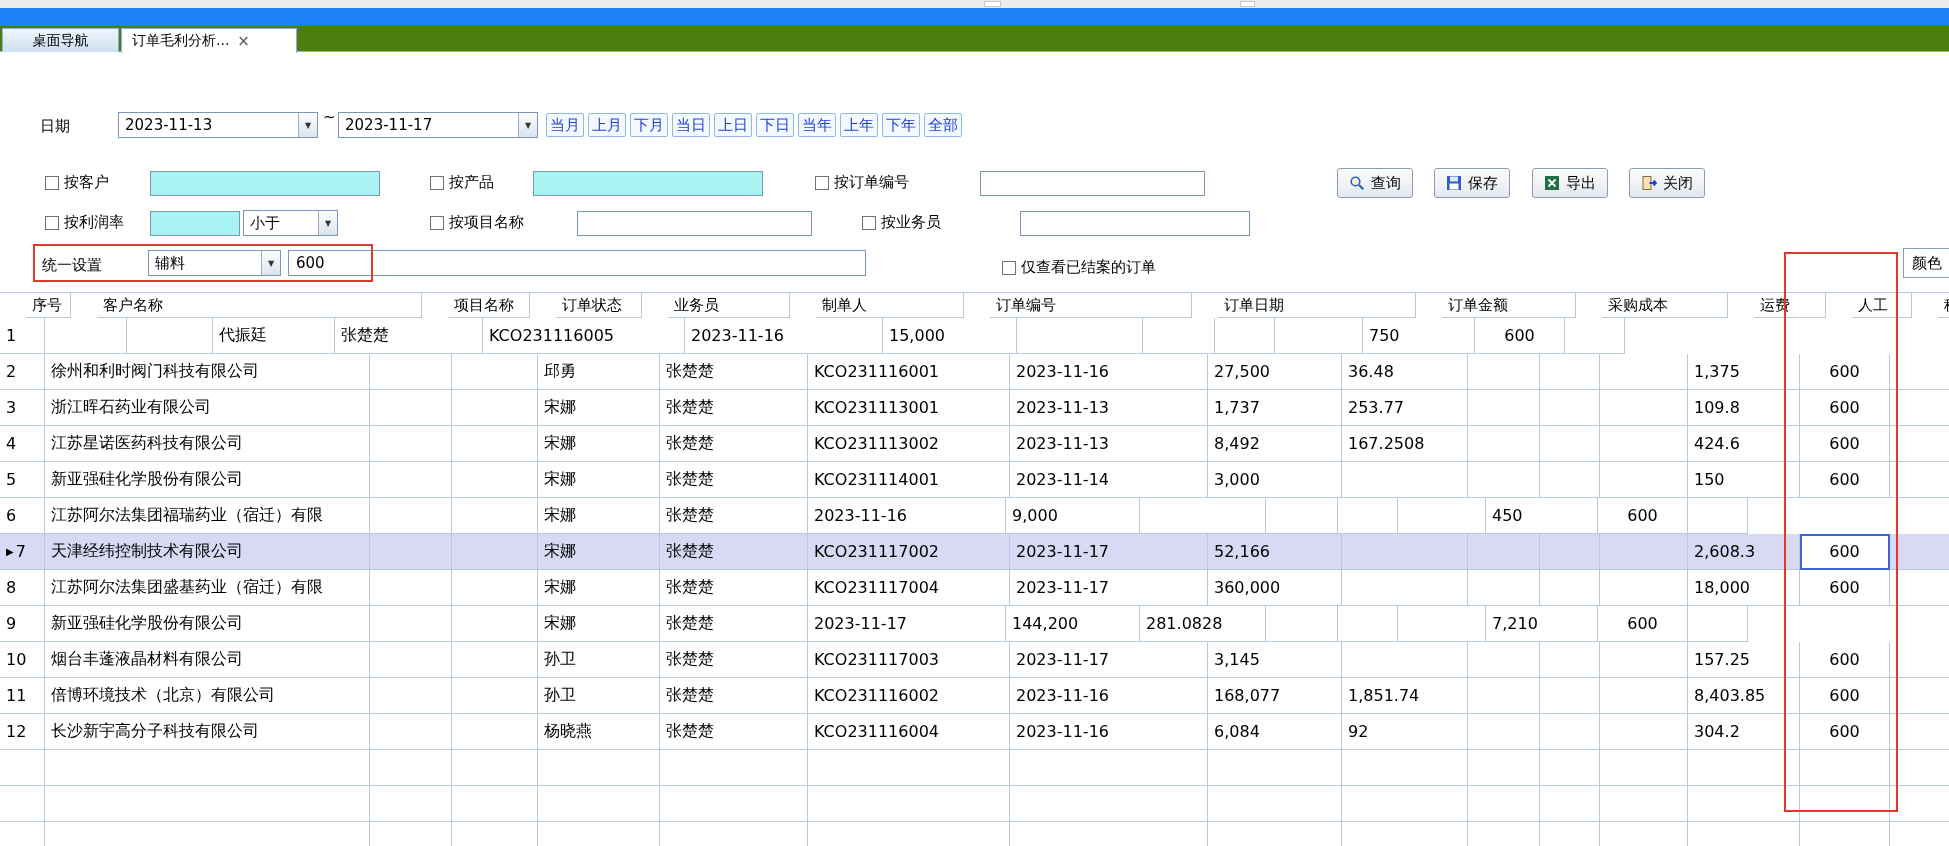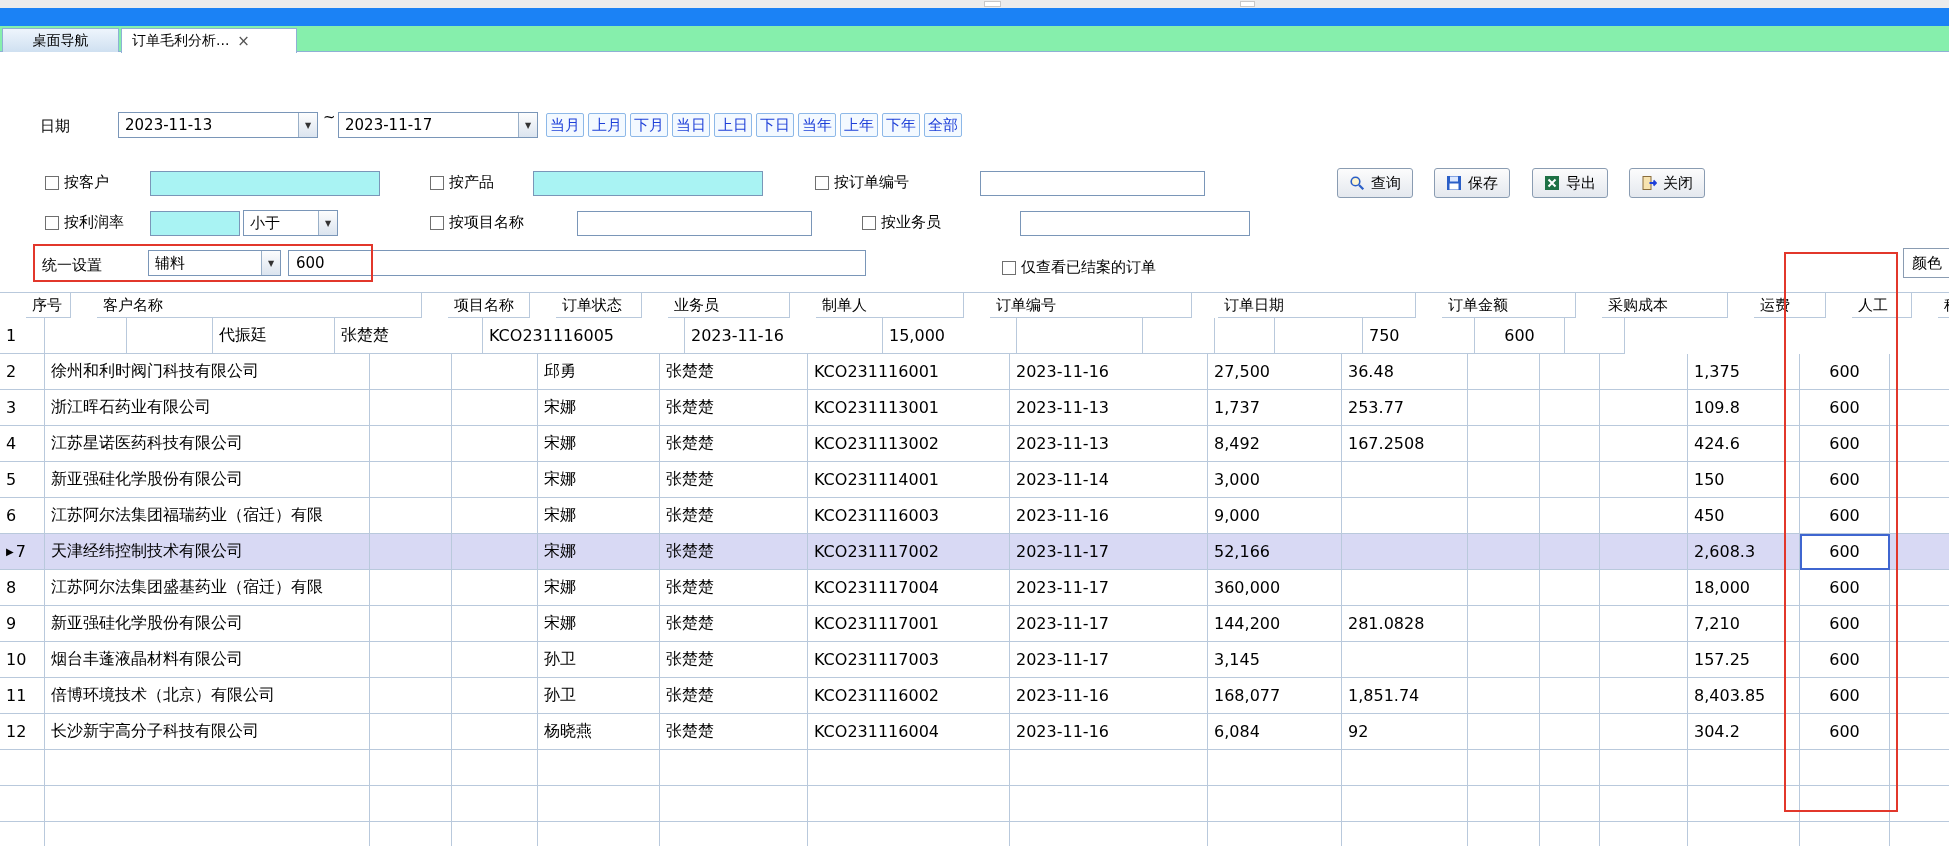--- a/index.html
+++ b/index.html
@@ -7,21 +7,21 @@
   .screen { position:relative; width:1949px; height:846px; background:#fff; overflow:hidden; }
 
   
   .topstrip { position:absolute; left:0; top:0; width:1949px; height:8px; background:#ececec; }
   .artifact { position:absolute; top:1px; height:6px; background:#ffffff; border:1px solid #c8c8c8; }
   .a1 { left:984px; width:17px; }
   .a2 { left:1240px; width:15px; }
 
   .titlebar { position:absolute; left:0; top:8px; width:1949px; height:18px; background:#1b82f5; }
 
-  .tabbar { position:absolute; left:0; top:26px; width:1949px; height:26px; background:#86efac; border-bottom:1px solid #8fb0d5; }
+  .tabbar { position:absolute; left:0; top:26px; width:1949px; height:26px; background:#4d7c0f; border-bottom:1px solid #8fb0d5; }
   .tab { position:absolute; top:2px; height:24px; display:flex; align-items:center; gap:8px; padding:0 10px; font-size:14px; color:#000;
          border:1px solid #8fb0d5; border-bottom:none; background:linear-gradient(#eef5fc,#cfe0f1); }
   .tab.active { background:#fff; height:25px; z-index:2; }
   .tabclose { color:#555; font-size:15px; line-height:1; cursor:pointer; }
 
   .lbl { position:absolute; font-size:15px; color:#000; white-space:nowrap; }
 
   .combo { position:absolute; border:1px solid #7a96b8; background:#fff; display:flex; align-items:stretch; }
   .combo .val { flex:1; font-size:15px; display:flex; align-items:center; padding-left:6px; overflow:hidden; white-space:nowrap; }
   .arrowbtn { width:19px; border-left:1px solid #9ab0c8; background:linear-gradient(#fdfdfd,#dbe4ef);
@@ -320,21 +320,20 @@
         </div>
         <div class="trow">
           <div class="cell" style="width: 45px;">
             <span>6</span>
           </div>
           <div class="cell" style="width: 325px;">江苏阿尔法集团福瑞药业（宿迁）有限</div>
           <div class="cell" style="width: 82px;"></div>
           <div class="cell" style="width: 86px;"></div>
           <div class="cell" style="width: 122px;">宋娜</div>
           <div class="cell" style="width: 148px;">张楚楚</div>
-          <div class="cell" style="width: 202px;">KCO231116003</div>
           <div class="cell" style="width: 198px;">2023-11-16</div>
           <div class="cell" style="width: 134px;">9,000</div>
           <div class="cell" style="width: 126px;"></div>
           <div class="cell" style="width: 72px;"></div>
           <div class="cell" style="width: 60px;"></div>
           <div class="cell" style="width: 88px;"></div>
           <div class="cell" style="width: 112px;">450</div>
           <div class="cell center" style="width: 90px;">600</div>
           <div class="cell" style="width: 60px;"></div>
         </div>
@@ -381,21 +380,20 @@
         </div>
         <div class="trow">
           <div class="cell" style="width: 45px;">
             <span>9</span>
           </div>
           <div class="cell" style="width: 325px;">新亚强硅化学股份有限公司</div>
           <div class="cell" style="width: 82px;"></div>
           <div class="cell" style="width: 86px;"></div>
           <div class="cell" style="width: 122px;">宋娜</div>
           <div class="cell" style="width: 148px;">张楚楚</div>
-          <div class="cell" style="width: 202px;">KCO231117001</div>
           <div class="cell" style="width: 198px;">2023-11-17</div>
           <div class="cell" style="width: 134px;">144,200</div>
           <div class="cell" style="width: 126px;">281.0828</div>
           <div class="cell" style="width: 72px;"></div>
           <div class="cell" style="width: 60px;"></div>
           <div class="cell" style="width: 88px;"></div>
           <div class="cell" style="width: 112px;">7,210</div>
           <div class="cell center" style="width: 90px;">600</div>
           <div class="cell" style="width: 60px;"></div>
         </div>

